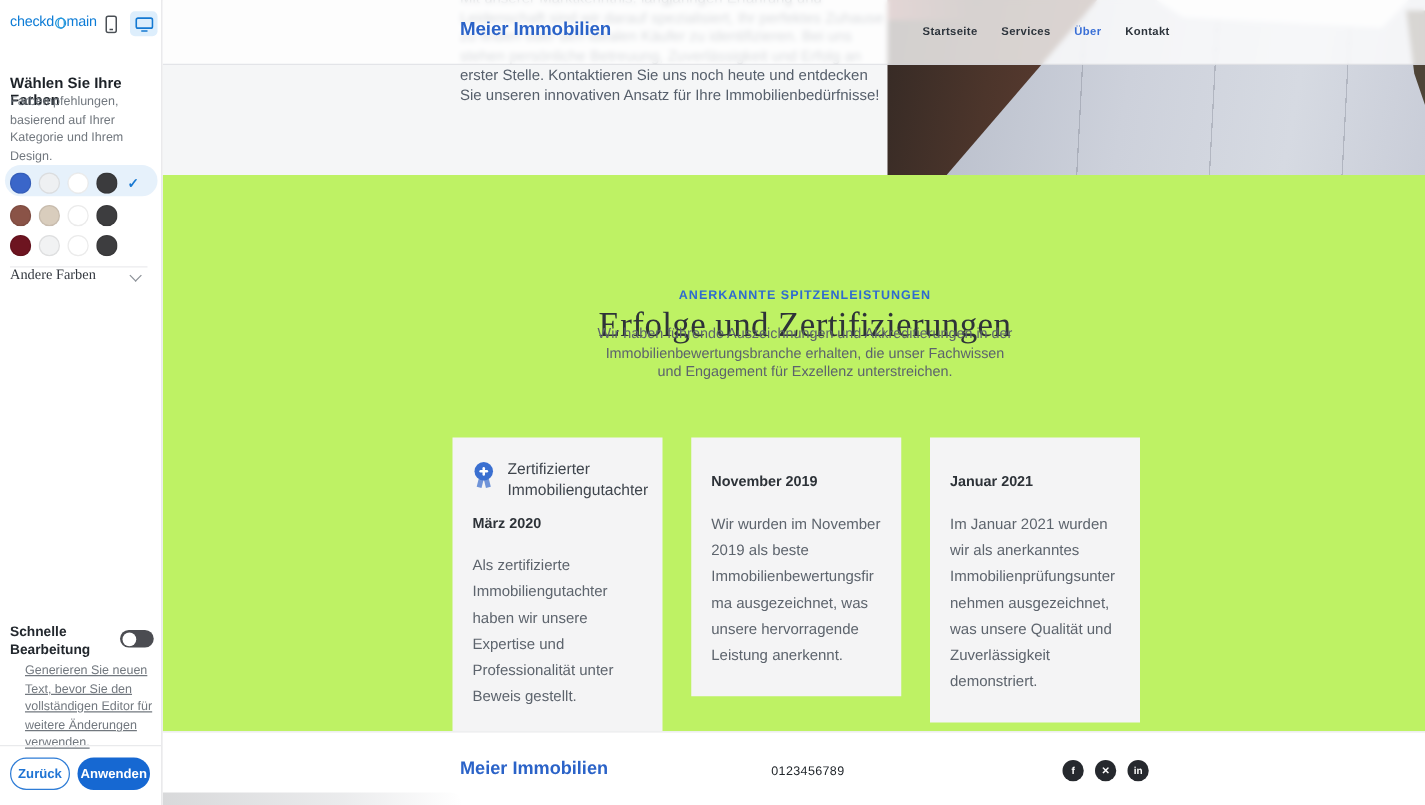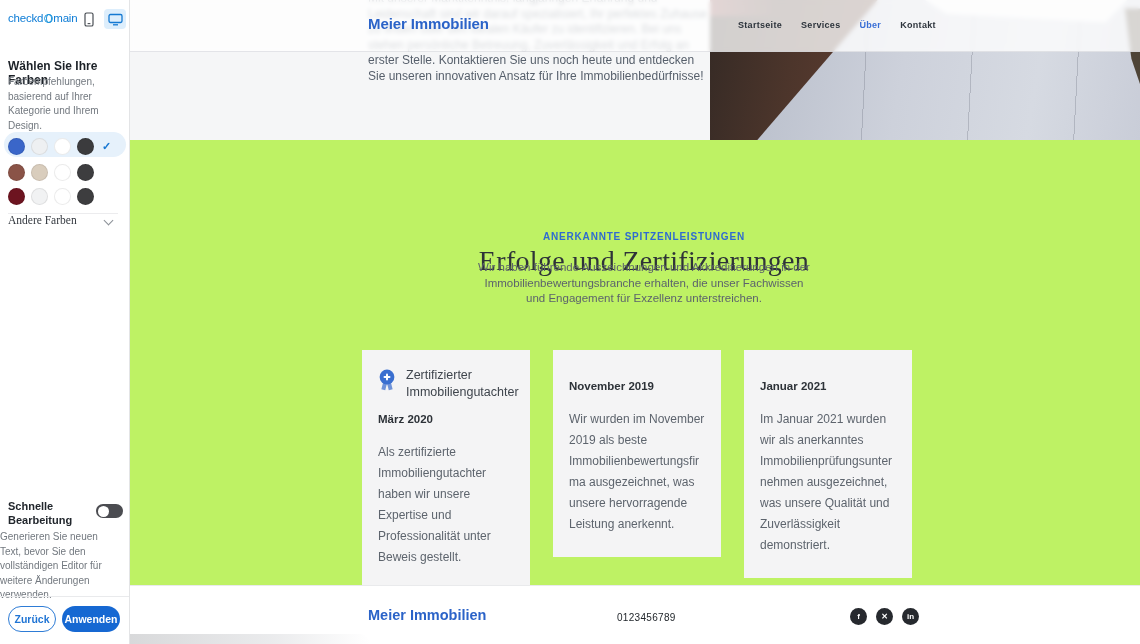--- a/index.html
+++ b/index.html
@@ -37,22 +37,22 @@
                   font-size:11.5px; color:#33383f;font-family:Liberation Serif, serif; }
   .chev { position:absolute; right:8px; top:3px; width:7px; height:7px;
           border-right:1.5px solid #8b9097; border-bottom:1.5px solid #8b9097;
           transform:rotate(45deg); }
   .quick-edit-label { position:absolute; left:8px; top:500px; width:72px;
                       font-size:11px; font-weight:bold; color:#22272d; line-height:13.5px; }
   .toggle { position:absolute; left:96px; top:504px; width:27px; height:14px;
             border-radius:8px; background:#4b4c51; }
   .toggle-knob { position:absolute; left:1.5px; top:1.5px; width:11px; height:11px;
                  border-radius:50%; background:#ffffff; }
-  .quick-edit-desc { position:absolute; left:0; top:530px; width:112px;
-                     font-size:10px; line-height:14.5px; color:#72787f; }
+  .quick-edit-desc { position:absolute; left:20px; top:530px; width:112px;
+                     font-size:10px; line-height:14.5px; color:#72787f;text-decoration:underline; }
   .side-footer-divider { position:absolute; left:0; top:596px; width:129px; height:1px; background:#e9eaec; }
   .btn-back { position:absolute; left:8px; top:606px; width:48px; height:26px;
               border:1px solid #2e7cd6; border-radius:13px; background:#fff;
               color:#1f74d4; font-size:10.5px; font-weight:bold;
               display:flex; align-items:center; justify-content:center; }
   .btn-apply { position:absolute; left:62px; top:606px; width:58px; height:26px;
                border:none; border-radius:13px; background:#1668d2; color:#fff;
                font-size:10.5px; font-weight:bold;
                display:flex; align-items:center; justify-content:center; }
 

